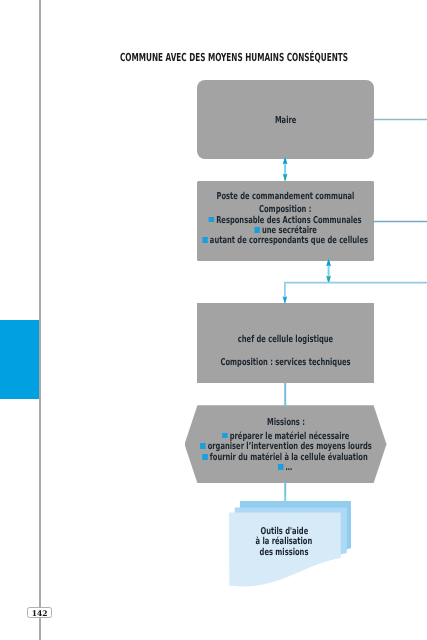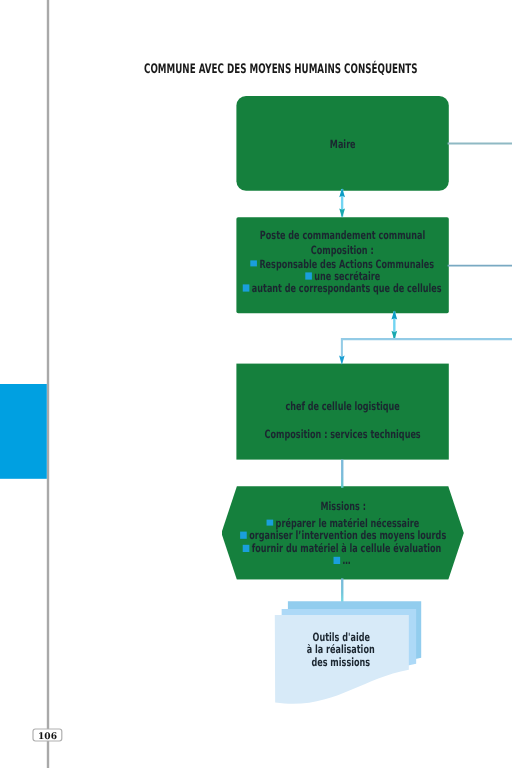--- a/index.html
+++ b/index.html
@@ -25,28 +25,28 @@
      color:#1a1a1a; white-space:nowrap; transform:scaleX(0.736); transform-origin:left top; }
 
   
   .line { position:absolute; left:0; width:100%; height:10px;
           display:flex; align-items:flex-start; justify-content:center;
           font-weight:bold; color:#1b2630; font-size:9.5px; white-space:nowrap;
           line-height:10px; }
   .line > .sc { display:block; flex:0 0 auto; transform:scaleX(0.788); transform-origin:center top; }
 
   
-  .box { position:absolute; background:#15803d; }
+  .box { position:absolute; background:#a3a3a3; }
   .b1 { left:197px; top:80px; width:176.5px; height:79px; border-radius:8px; }
   .b2 { left:197px; top:181px; width:176.5px; height:79.5px; border-radius:1.5px; }
   .b3 { left:197px; top:303px; width:176.5px; height:80px; }
 
   
   .hex { position:absolute; left:184.5px; top:405.2px; width:202px; height:78px;
-     background:#15803d;
+     background:#a3a3a3;
      clip-path:polygon(6.39% 0, 93.6% 0, 100% 50%, 93.6% 100%, 6.39% 100%, 0 50%); }
   svg.arrow { position:absolute; overflow:visible; }
 
   .bullet { display:inline-block; width:6.6px; height:5.6px; background:#1a9fdc;
             vertical-align:baseline; margin-right:3.0px; position:relative; top:-0.3px; }
 
   .docs { position:absolute; left:228.5px; top:500.6px; width:125px; height:100px; }
 </style>
 </head>
 <body>
@@ -158,15 +158,15 @@
       </div>
     <div class="line" style="top:36.3px;left:0;width:111px">
         <span class="sc"><span>à la réalisation</span></span>
       </div>
     <div class="line" style="top:47.3px;left:0;width:111px">
         <span class="sc"><span>des missions</span></span>
       </div>
   </div>
 
   <div class="pagenum">
-    <span>106</span>
+    <span>142</span>
   </div>
 </div>
 
 </body></html>

